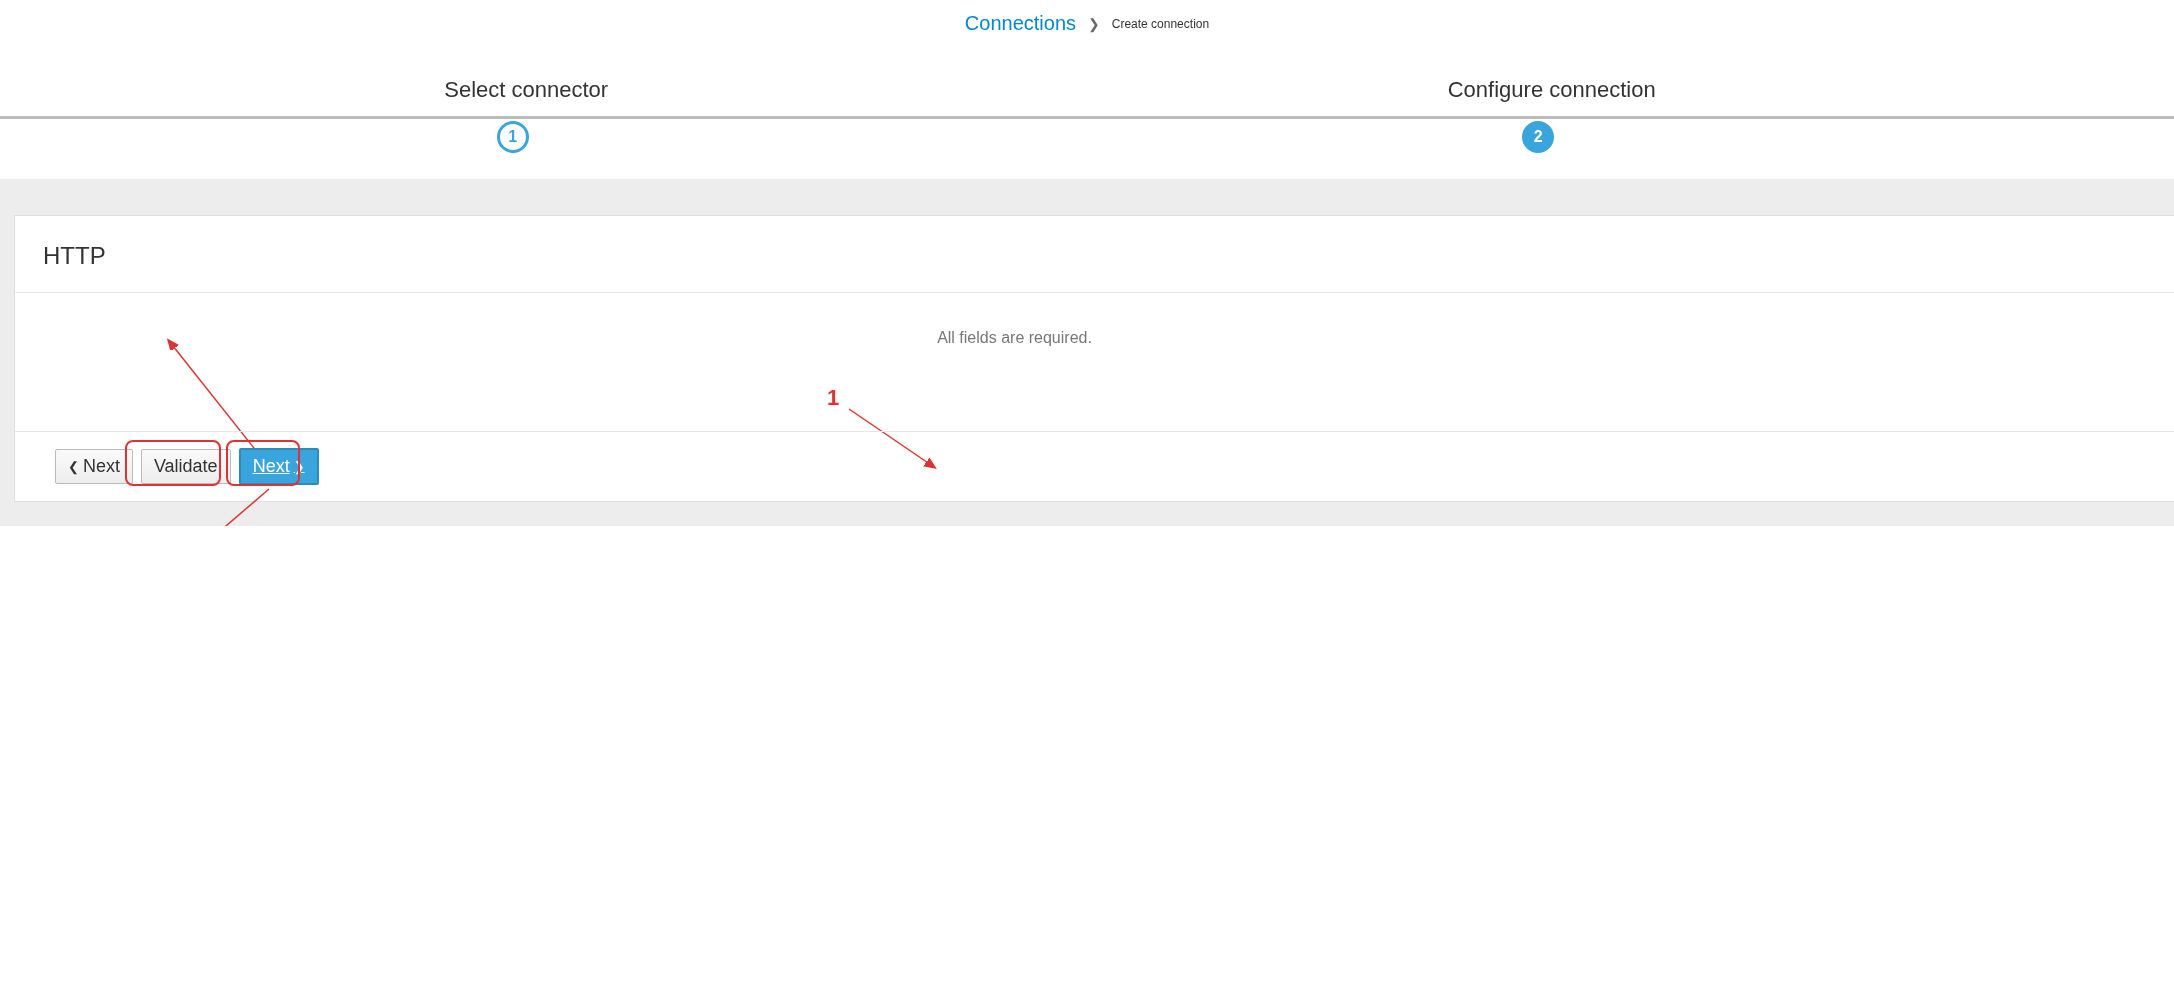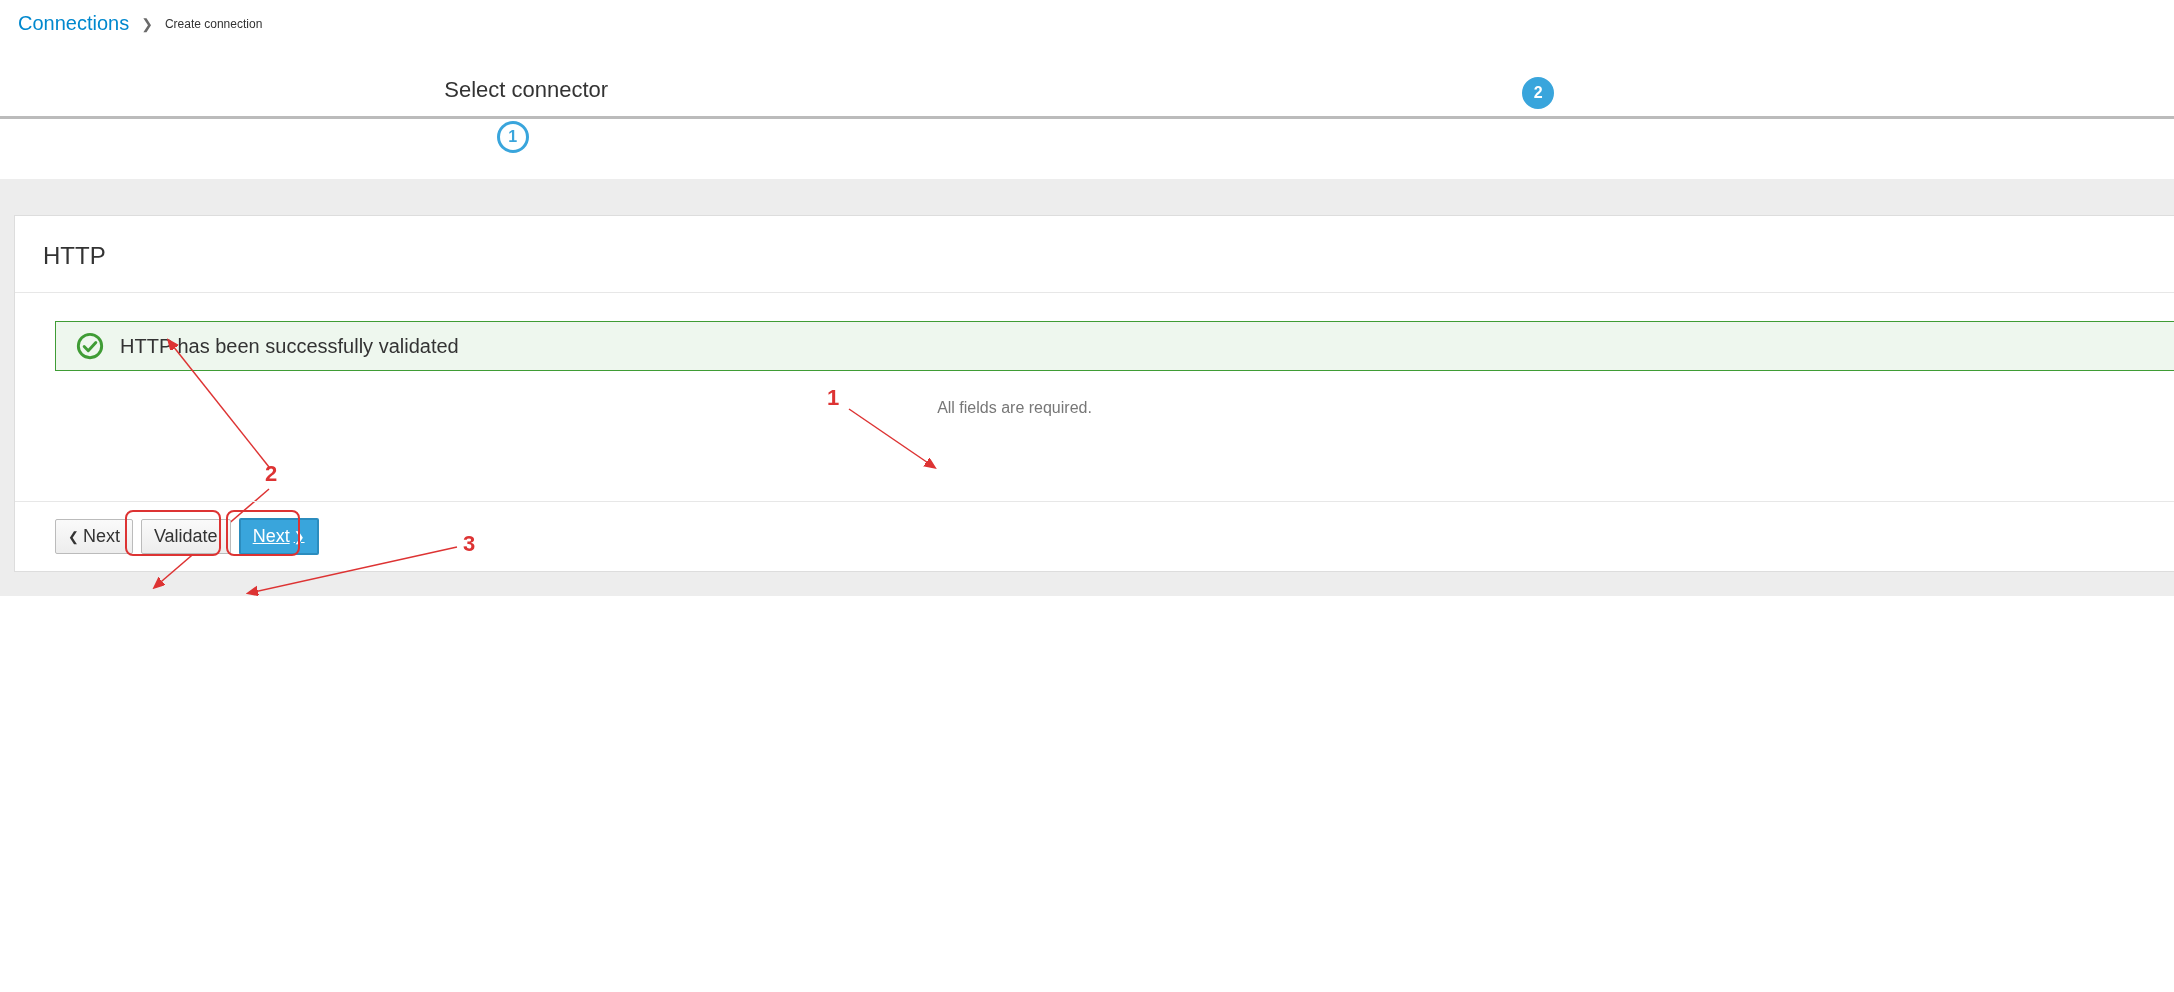--- a/index.html
+++ b/index.html
@@ -8,20 +8,21 @@
       background: #ffffff;
       color: #333;
       font-size: 18px;
     }
     
     .breadcrumb {
       padding: 12px 18px 8px 18px;
       display: flex;
       align-items: center;
       gap: 12px;
+      justify-content: center;
     }
     .breadcrumb a {
       color: #0088ce;
       text-decoration: none;
       font-size: 20px;
     }
     .breadcrumb .sep { color: #6a6a6a; font-size: 14px; }
     .breadcrumb .current { color: #333; font-size: 12px; }
     
     .wizard-nav {
@@ -214,38 +215,32 @@
   <span class="current">Create connection</span>
 </div>
 
 <div class="wizard-nav">
   <div class="wizard-line"></div>
   <div class="wizard-step done">
     <span class="wizard-step-label">Select connector</span>
     <span class="wizard-step-circle">1</span>
   </div>
   <div class="wizard-step active">
+    <span class="wizard-step-label">Configure connection</span>
     <span class="wizard-step-circle">2</span>
   </div>
   <div style="flex:0.12"></div>
 </div>
 
 <div class="content-area">
   <div class="panel" style="position:relative;">
     <div class="panel-header">
       <h3>HTTP</h3>
     </div>
     <div class="panel-body">
-      <div class="alert-success">
-        <svg class="check" viewBox="0 0 24 24">
-          <circle cx="12" cy="12" r="10" stroke="#3f9c35" stroke-width="2.5" fill="none"></circle>
-          <path d="M7 12.5 L10.5 16 L17 9" stroke="#3f9c35" stroke-width="2.5" fill="none" stroke-linecap="round" stroke-linejoin="round"></path>
-        </svg>
-        <span class="msg">HTTP has been successfully validated</span>
-      </div>
 
       <div class="helper">All fields are required.</div>
 
 
       <span class="anno-label" style="top:92px; left:812px;">1</span>
       <svg class="anno-arrow" style="top:108px; left:824px; width:110px; height:80px;">
         <defs>
             <marker id="ah1" markerWidth="8" markerHeight="8" refX="6" refY="3" orient="auto">
               <path d="M0,0 L7,3 L0,6 Z" fill="#d33"></path>
             </marker>

